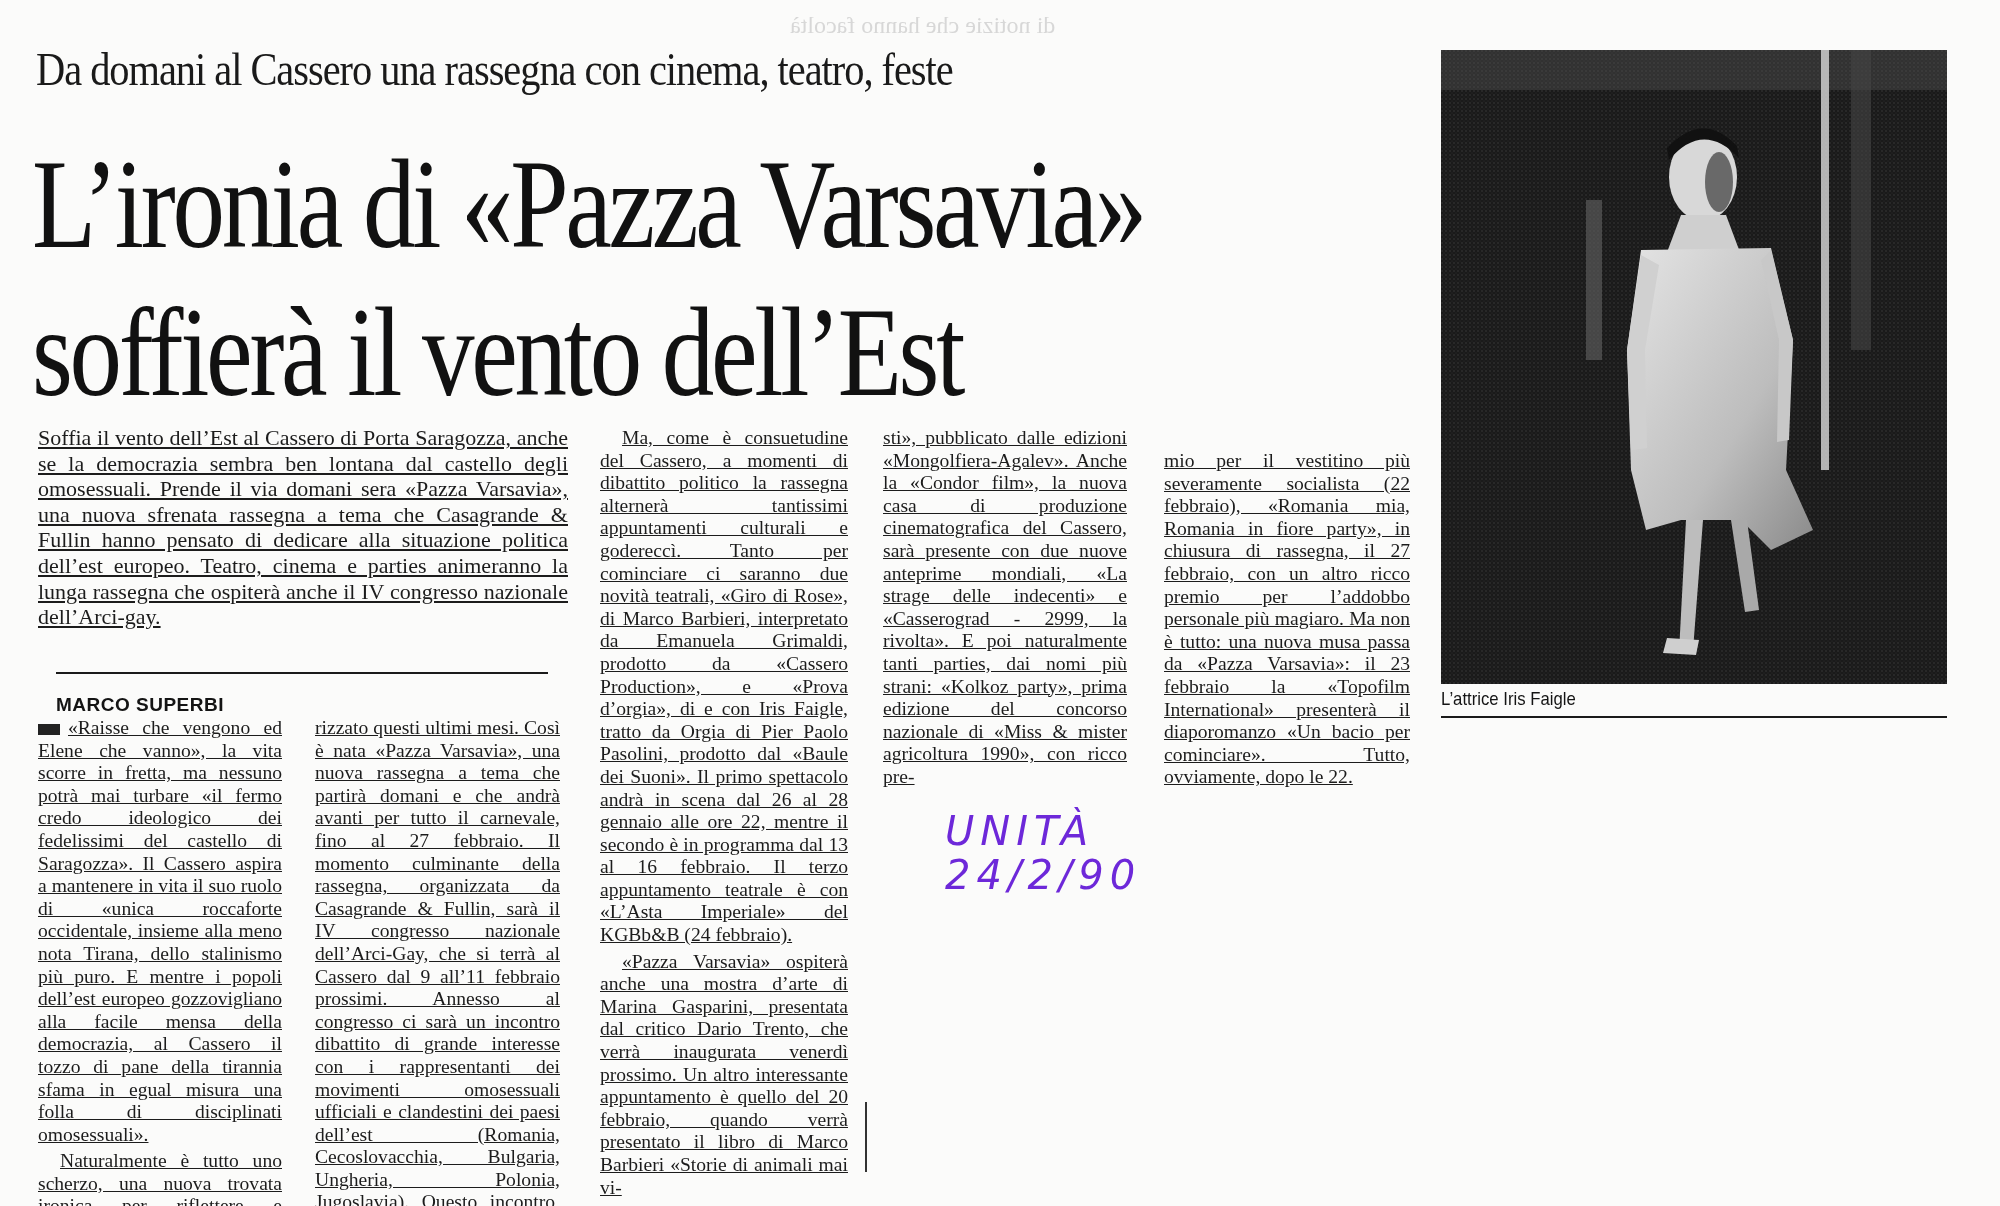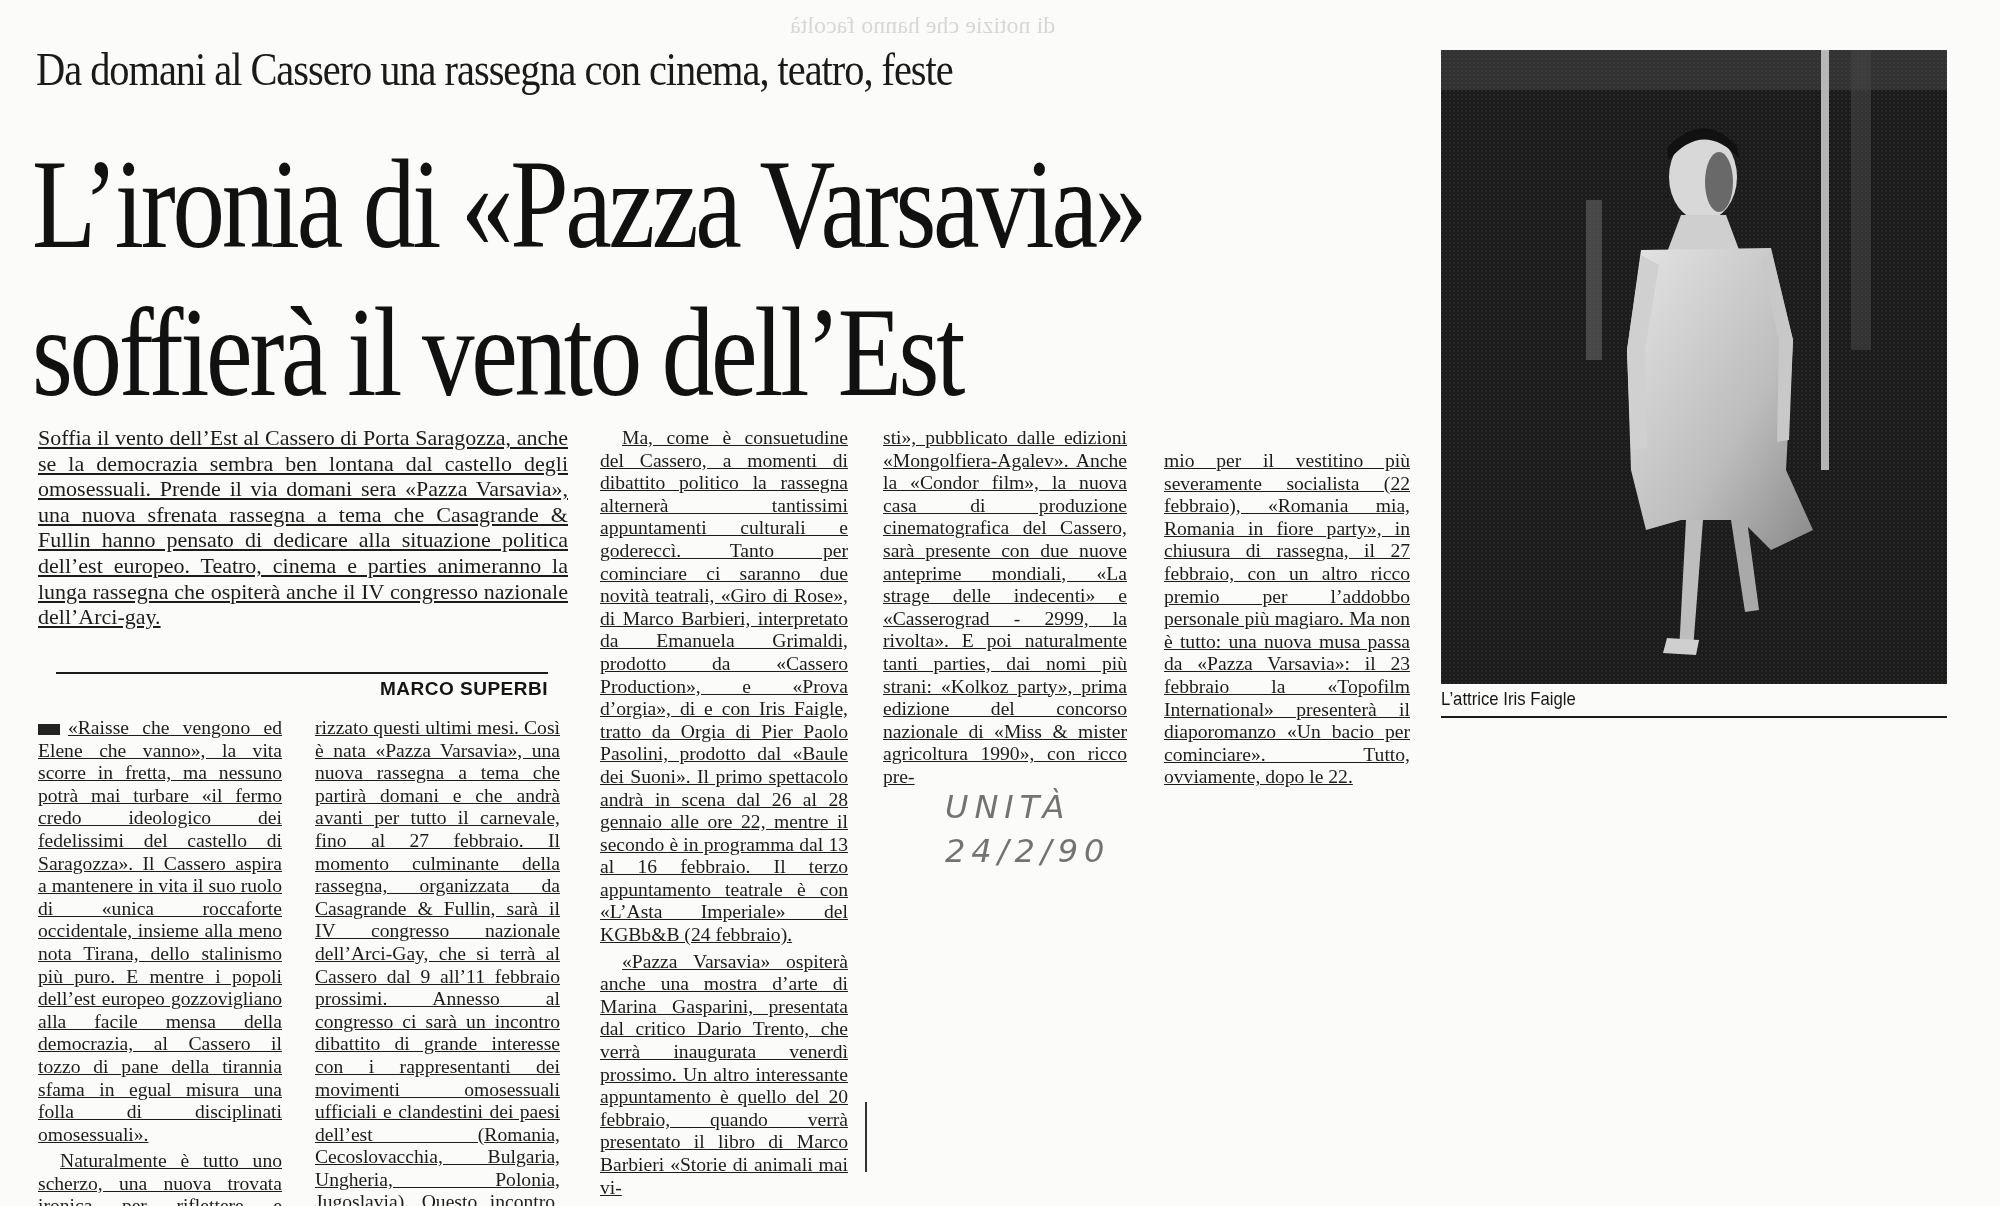--- a/index.html
+++ b/index.html
@@ -20,34 +20,34 @@
   .col {
     font-size:19.6px; line-height:22.6px; text-align:justify; color:#1c1c1c;
     hyphens:manual;
   }
   .col p { margin:4px;text-decoration:underline; }
   .col p.ind { text-indent:22px; }
   .lead { font-size:22px; line-height:25.6px; }
   .rule { background:#1a1a1a; height:2px; }
   .byline {
     font-family:"Liberation Sans", "DejaVu Sans", sans-serif; font-weight:bold;
-    font-size:19px; letter-spacing:0.5px; text-align:right;
+    font-size:19px; letter-spacing:0.5px; text-align:left;margin-top:16px;
   }
   .block-mark { display:inline-block; width:22px; height:11px; background:#222; margin-right:8px; vertical-align:middle; }
   .vline { width:1.5px; background:#333; }
   .photo {
     left:1441px; top:50px; width:506px; height:634px; background:#1d1d1d; overflow:hidden;
   }
   .caption {
     font-family:"Liberation Sans", "DejaVu Sans", sans-serif; font-size:19px;
     transform:scaleX(0.88); transform-origin:left top; white-space:nowrap;
   }
   .handwriting {
-    font-family:"DejaVu Sans", sans-serif; font-size:32px; line-height:44px; letter-spacing:6px;
-    font-weight:200; color:#737373; font-style:italic;
+    font-family:"DejaVu Sans", sans-serif; font-size:40px; line-height:44px; letter-spacing:6px;
+    font-weight:200; color:#6d28d9; font-style:italic;margin-top:24px;
   }
   .ghost { color:#c9c9c9; font-size:24px; transform:scaleX(-1); white-space:nowrap; opacity:0.7; }
 </style>
 </head>
 <body>
 
 <div class="abs ghost" style="left:790px; top:12px;">di notizie che hanno facoltà</div>
 
 <div class="abs kicker">Da domani al Cassero una rassegna con cinema, teatro, feste</div>
 <div class="abs headline">

